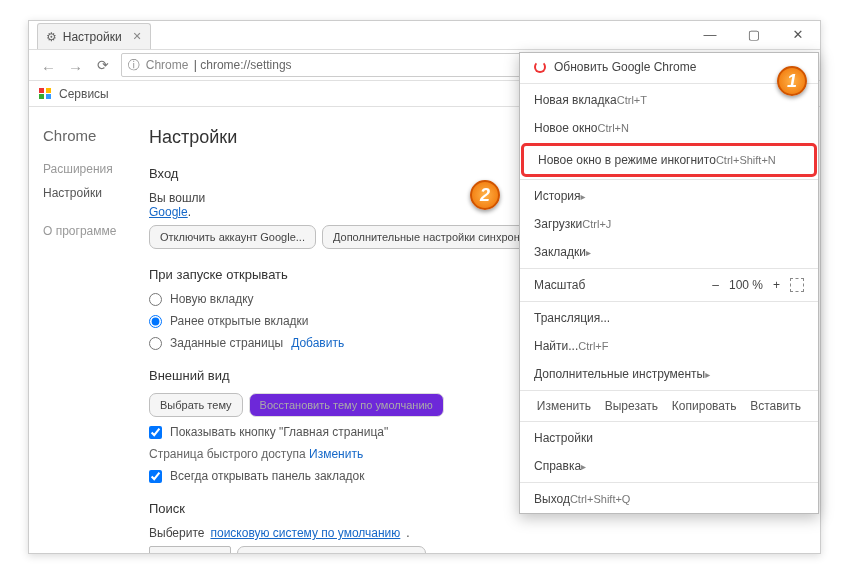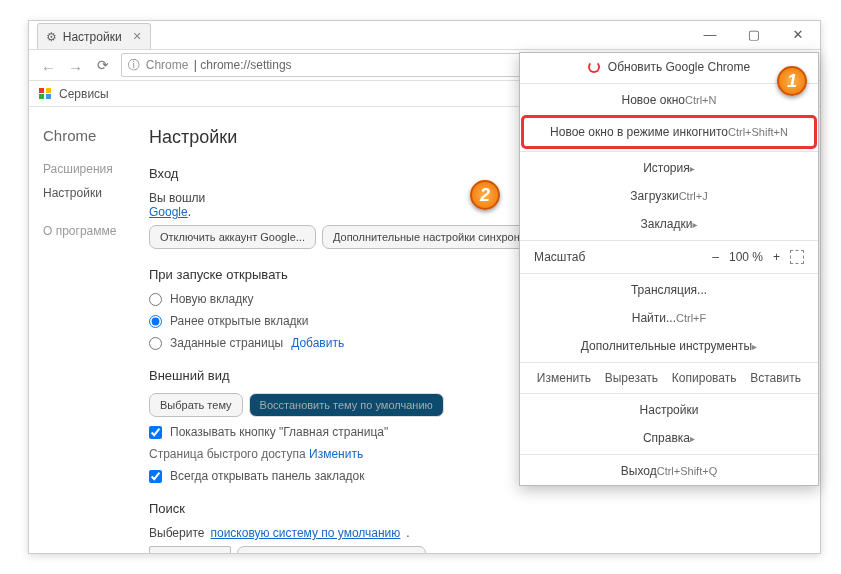--- a/index.html
+++ b/index.html
@@ -36,27 +36,27 @@
 .sb-item{margin-bottom:10px;color:#999}
 .sb-item.active{color:#555}
 .main{flex:1;padding:20px 20px 0 0;font-size:12px;color:#444}
 .main h1{font-size:18px;font-weight:400;color:#333;margin-bottom:18px}
 .section{margin-bottom:18px}
 .section h3{font-size:13px;font-weight:400;color:#333;margin-bottom:10px}
 .row{margin:6px 0;display:flex;align-items:center;gap:6px}
 .link{color:#1668c8;cursor:pointer}
 .link.u{text-decoration:underline}
 .btn{border:1px solid #bfbfbf;background:#f5f5f5;padding:5px 10px;font-size:11px;color:#444;border-radius:7px;cursor:pointer}
-.btn.disabled{color:#aaa;border-color:#ddd;background:#0c4a6e}
+.btn.disabled{color:#aaa;border-color:#ddd;background:#6d28d9}
 .radio,.check{display:flex;align-items:flex-end;gap:8px;margin:8px 0;font-size:12px;color:#555}
 .radio input,.check input{margin:0}
 .indent{color:#666}
 select{border:1px solid #bbb;background:#f5f5f5;padding:4px 18px 4px 6px;font-size:11px;border-radius:2px}
 .dropdown{position:absolute;top:52px;right:22px;width:300px;background:#fff;border:1px solid #bbb;box-shadow:0 4px 14px rgba(0,0,0,.25);font-size:12px;color:#444;z-index:50}
-.dd-row{height:28px;display:flex;align-items:center;padding:0 14px;justify-content:center}
+.dd-row{height:28px;display:flex;align-items:center;padding:0 14px;justify-content:flex-start}
 .dd-left{display:flex;align-items:center;gap:8px}
 .dd-short{color:#777;font-size:11px}
 .dd-sep{height:1px;background:#e4e4e4;margin:2px 0}
 .dd-highlight{border:3px solid #e33;border-radius:5px;margin:1px}
 .dd-sub{display:flex;justify-content:space-between;align-items:center;padding:0 14px;height:28px}
 .dd-edit{display:flex;justify-content:space-around;padding:6px 10px}
 .dd-edit span{color:#555;font-size:12px}
 .zoom-ctrl{display:flex;align-items:center;gap:10px}
 .fullscr{width:14px;height:14px;border:1px dashed #888}
 .arrow::after{content:"▸";color:#888;font-size:10px}
@@ -198,20 +198,24 @@
 
 <div class="dropdown">
   <div class="dd-row">
     <span class="dd-left">
         <span class="upd-ico"></span>
         <span>Обновить Google Chrome</span>
       </span>
   </div>
   <div class="dd-sep"></div>
   <div class="dd-row">
+      <span>Новая вкладка</span>
+      <span class="dd-short">Ctrl+T</span>
+    </div>
+  <div class="dd-row">
       <span>Новое окно</span>
       <span class="dd-short">Ctrl+N</span>
     </div>
   <div class="dd-highlight">
     <div class="dd-row">
         <span>Новое окно в режиме инкогнито</span>
         <span class="dd-short">Ctrl+Shift+N</span>
       </div>
   </div>
   <div class="dd-sep"></div>

